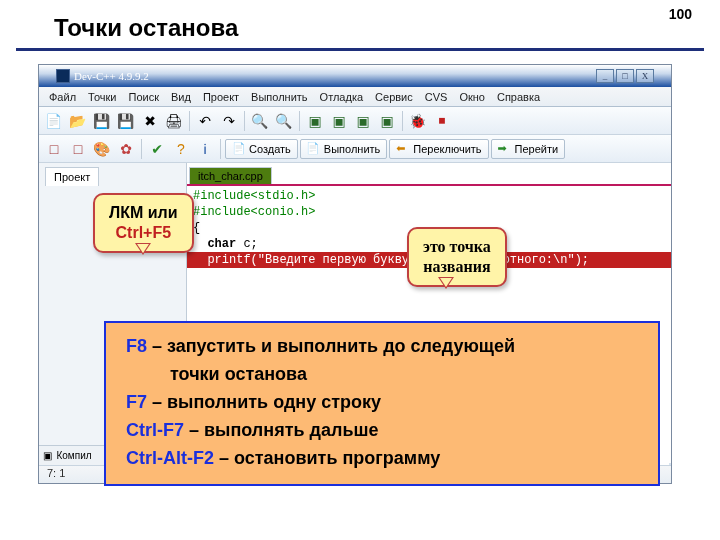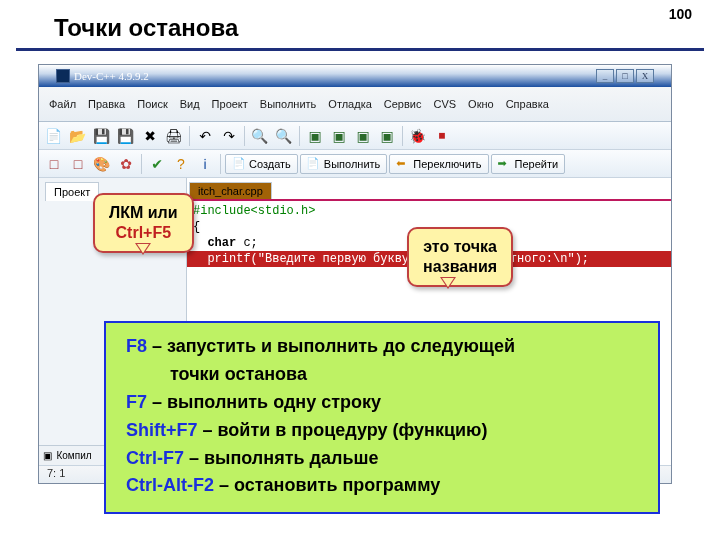--- a/index.html
+++ b/index.html
@@ -4,69 +4,69 @@
 <style>
   * { box-sizing: border-box; margin: 0; padding: 0; }
   body { width: 720px; height: 540px; font-family: Arial, sans-serif; background: #fff; position: relative; overflow: hidden; }
   .slide-number { position: absolute; top: 6px; right: 28px; font-size: 14px; font-weight: bold; color: #000; }
   .slide-title { font-size: 24px; font-weight: bold; color: #000; padding: 14px 0 6px 38px; border-bottom: 3px solid #1e2f7a; margin: 0 16px 8px 16px; }
   .app { position: absolute; left: 38px; top: 64px; width: 634px; height: 420px; border: 1px solid #7a8aa0; background: #fff; box-shadow: inset 0 0 0 2px #d8e4f0; }
   .titlebar { height: 22px; background: linear-gradient(#fff,#c8d8ec 40%,#1a4ea0); display: flex; align-items: center; padding: 0 17px; font-size: 11px; color: #fff; font-family: Liberation Serif, serif; }
   .titlebar .appicon { width: 14px; height: 14px; background: #0a2b5a; margin-right: 4px; border: 1px solid #406090; }
   .titlebar .t-title { flex: 1; }
   .winbtn { width: 18px; height: 14px; background: linear-gradient(#dce8f4,#9ab4d8); border: 1px solid #5a7aa0; margin-left: 2px; display: flex; align-items: center; justify-content: center; font-size: 9px; color: #2a3a5a; }
-  .menubar { height: 35px; background: linear-gradient(#f4f6f8,#e8eef4); border-bottom: 1px solid #b0c0d0; display: flex; align-items: center; padding: 0 4px; font-size: 11px; color: #1a1a1a; }
+  .menubar { height: 20px; background: linear-gradient(#f4f6f8,#e8eef4); border-bottom: 1px solid #b0c0d0; display: flex; align-items: center; padding: 0 4px; font-size: 11px; color: #1a1a1a; }
   .menubar .mitem { padding: 2px 6px; }
   .toolbar1 { height: 28px; background: linear-gradient(#fafcfe,#e6eef6); border-bottom: 1px solid #c8d4e0; display: flex; align-items: center; padding: 0 4px; gap: 2px; }
   .tbtn { width: 22px; height: 22px; border: 1px solid transparent; border-radius: 2px; display: flex; align-items: center; justify-content: center; font-size: 14px; }
   .sep { width: 1px; height: 20px; background: #c0ccd8; margin: 0 2px; }
   .toolbar2 { height: 28px; background: linear-gradient(#fafcfe,#e6eef6); border-bottom: 1px solid #c8d4e0; display: flex; align-items: center; padding: 0 4px; gap: 2px; font-size: 11px; }
   .tbtn2 { height: 20px; border: 1px solid #b0c0d0; border-radius: 2px; background: linear-gradient(#fff,#ecf2f8); padding: 0 6px; display: flex; align-items: center; gap: 3px; }
   .main { display: flex; height: calc(100% - 22px - 22px - 28px - 28px - 18px); }
   .sidebar { width: 148px; background: #f0f4f8; border-right: 1px solid #c0ccd8; }
   .proj-tab { background: #fff; padding: 3px 8px; font-size: 11px; border: 1px solid #c0ccd8; border-bottom: none; margin: 4px 0 0 6px; display: inline-block; }
   .editor { flex: 1; background: #fff; display: flex; flex-direction: column; }
-  .file-tab { background: #a16207; padding: 2px 8px; font-size: 11px; border: 1px solid #c0ccd8; border-bottom: none; display: inline-block; margin: 4px 0 0 2px; position: relative; z-index: 0; }
+  .file-tab { background: #4d7c0f; padding: 2px 8px; font-size: 11px; border: 1px solid #c0ccd8; border-bottom: none; display: inline-block; margin: 4px 0 0 2px; position: relative; z-index: 0; }
   .code { font-family: "Courier New", monospace; font-size: 12px; padding: 2px 6px; border-top: 2px solid #be185d; position: relative; }
   .code .ln { white-space: pre; line-height: 16px; }
   .green { color: #008000; }
   .bold { font-weight: bold; }
   .bp-line { background: #c02020; color: #fff; display: inline-block; width: calc(100% + 12px); margin-left: -6px; padding: 0 6px; }
   .bottom-tabs { position: absolute; bottom: 18px; left: 0; height: 20px; background: #eef2f6; border-top: 1px solid #c0ccd8; width: 148px; font-size: 10px; display: flex; align-items: center; padding: 0 4px; gap: 4px; }
   .statusbar { position: absolute; bottom: 0; left: 0; right: 0; height: 18px; background: linear-gradient(#f4f6f8,#e8eef4); border-top: 1px solid #c8d4e0; font-size: 11px; padding: 1px 8px; color: #2a2a2a; }
   .callout { position: absolute; background: #fff4a8; border: 2px solid #c04040; border-radius: 10px; padding: 8px 14px; font-size: 16px; font-weight: bold; text-align: center; line-height: 1.25; box-shadow: 2px 3px 4px rgba(0,0,0,0.25); margin-top: 12px; }
   .callout .red { color: #c02020; }
   .callout1 { left: 93px; top: 181px; }
   .callout1::after { content: ""; position: absolute; bottom: -12px; left: 50%; transform: translateX(-50%); width: 0; height: 0; border: 8px solid transparent; border-top: 12px solid #c04040; }
   .callout1::before { content: ""; position: absolute; bottom: -8px; left: 50%; transform: translateX(-50%); width: 0; height: 0; border: 6px solid transparent; border-top: 9px solid #fff4a8; z-index: 1; }
-  .callout2 { left: 407px; top: 215px; }
+  .callout2 { left: 407px; top: 215px; font-family: Liberation Serif, serif; }
   .callout2::after { content: ""; position: absolute; bottom: -12px; left: 30%; width: 0; height: 0; border: 8px solid transparent; border-top: 12px solid #c04040; }
   .callout2::before { content: ""; position: absolute; bottom: -8px; left: 30%; margin-left: 2px; width: 0; height: 0; border: 6px solid transparent; border-top: 9px solid #fff4a8; z-index: 1; }
-  .hotkey-box { position: absolute; left: 104px; top: 321px; width: 556px; background: #bef264; border: 2px solid #1a2fdc; padding: 10px 20px 12px 20px; font-size: 18px; line-height: 1.55; font-weight: bold; }
+  .hotkey-box { position: absolute; left: 104px; top: 321px; width: 556px; background: #fdba74; border: 2px solid #1a2fdc; padding: 10px 20px 12px 20px; font-size: 18px; line-height: 1.55; font-weight: bold; }
   .hotkey-box .key { color: #1a2fdc; }
   .hotkey-box .indent { padding-left: 44px; display: block; }
   .ico { display: inline-block; width: 14px; height: 14px; }
 </style>
 </head>
 <body>
 
 <div class="slide-number">100</div>
 <div class="slide-title">Точки останова</div>
 
 <div class="app">
   <div class="titlebar">
     <span class="appicon"></span>
     <span class="t-title">Dev-C++ 4.9.9.2</span>
     <span class="winbtn">_</span>
     <span class="winbtn">□</span>
     <span class="winbtn">X</span>
   </div>
   <div class="menubar">
     <span class="mitem">Файл</span>
-    <span class="mitem">Правка</span>
+    <span class="mitem">Точки</span>
     <span class="mitem">Поиск</span>
     <span class="mitem">Вид</span>
     <span class="mitem">Проект</span>
     <span class="mitem">Выполнить</span>
     <span class="mitem">Отладка</span>
     <span class="mitem">Сервис</span>
     <span class="mitem">CVS</span>
     <span class="mitem">Окно</span>
     <span class="mitem">Справка</span>
   </div>
@@ -120,20 +120,21 @@
       </span>
   </div>
   <div class="main">
     <div class="sidebar">
       <div class="proj-tab">Проект</div>
     </div>
     <div class="editor">
       <div><span class="file-tab">itch_char.cpp</span></div>
       <div class="code">
         <div class="ln"><span class="green">#include</span><span class="green">&lt;stdio.h&gt;</span></div>
+        <div class="ln"><span class="green">#include</span><span class="green">&lt;conio.h&gt;</span></div>
         <div class="ln"></div>
         <div class="ln">{</div>
         <div class="ln"><span class="bold">  char</span><span> c;</span></div>
         <div class="ln"><span class="bp-line">  printf("Введите первую букву названия животного:\n");</span></div>
       </div>
     </div>
   </div>
   <div class="bottom-tabs">
     <span>▣</span>
     <span>Компил</span>
@@ -149,16 +150,15 @@
 </div>
 
 <div class="callout callout2">
   <div>это точка</div>
   <div>названия</div>
 </div>
 
 <div class="hotkey-box">
   <div><span class="key">F8</span><span> – запустить и выполнить до следующей</span><span class="indent">точки останова</span></div>
   <div><span class="key">F7</span><span> – выполнить одну строку</span></div>
-  <div><span class="key">Shift+F7</span><span> – войти в процедуру (функцию)</span></div>
   <div><span class="key">Ctrl-F7</span><span> – выполнять дальше</span></div>
   <div><span class="key">Ctrl-Alt-F2</span><span> – остановить программу</span></div>
 </div>
 
 </body></html>

